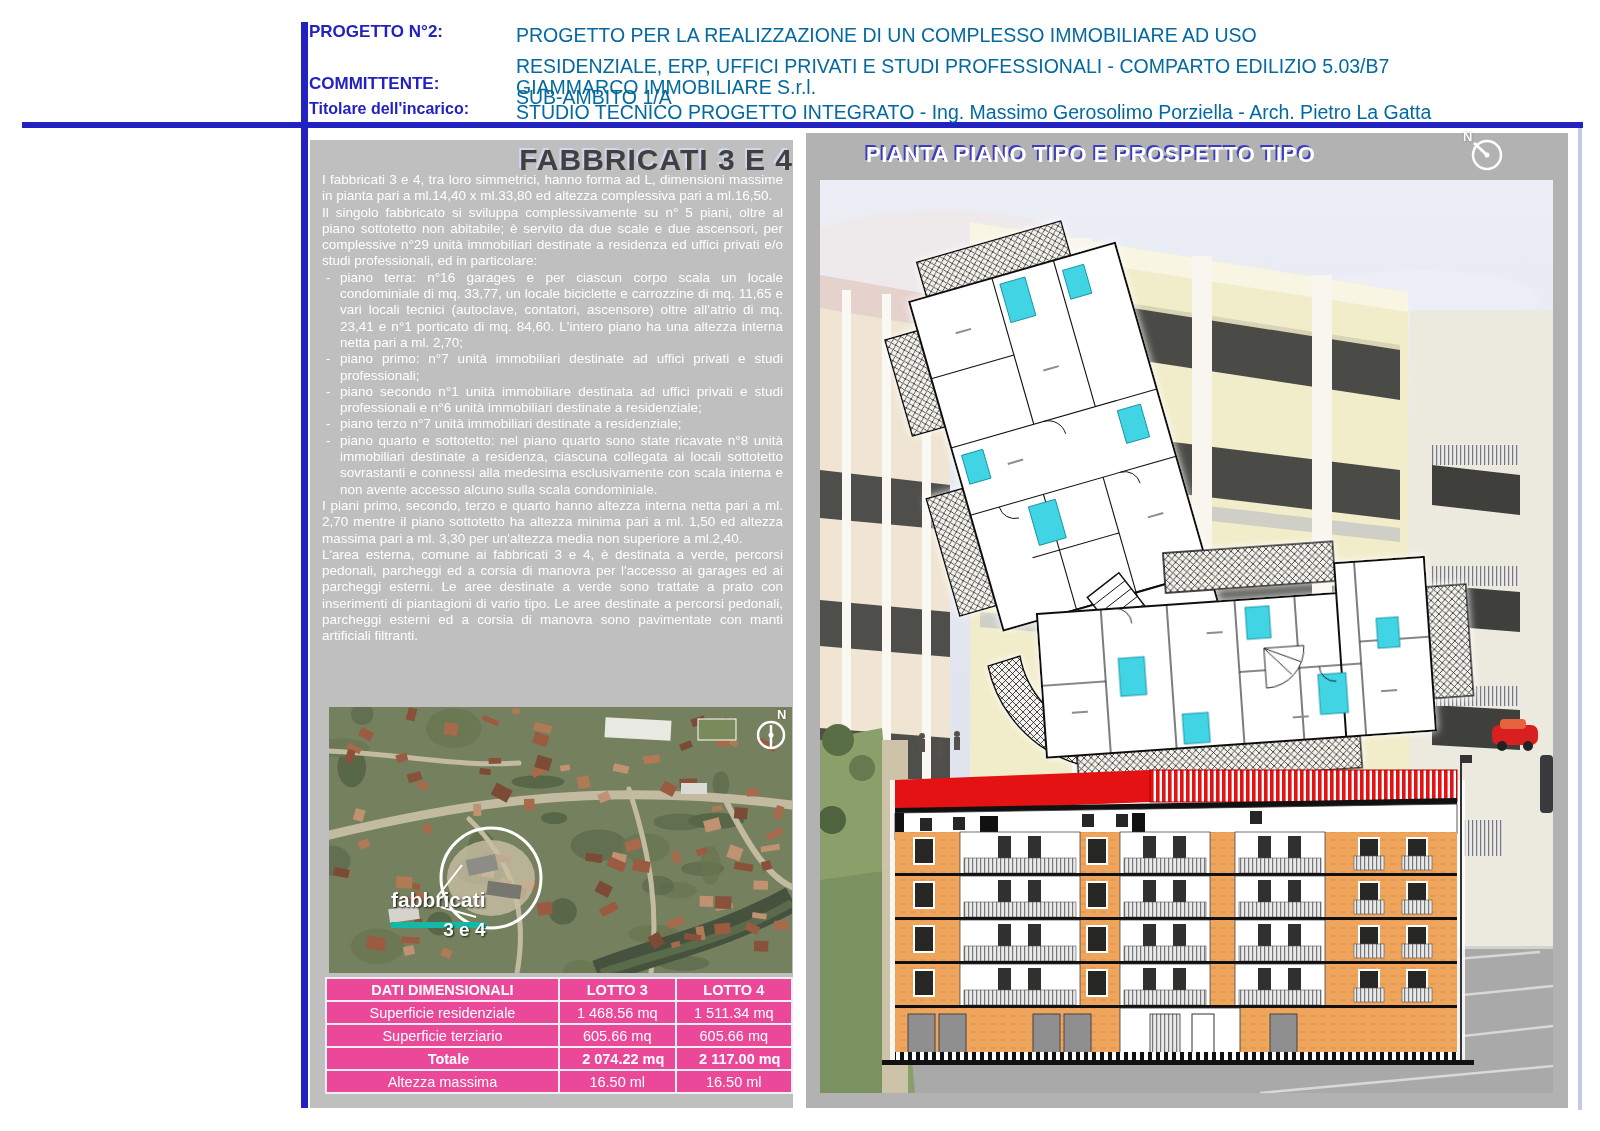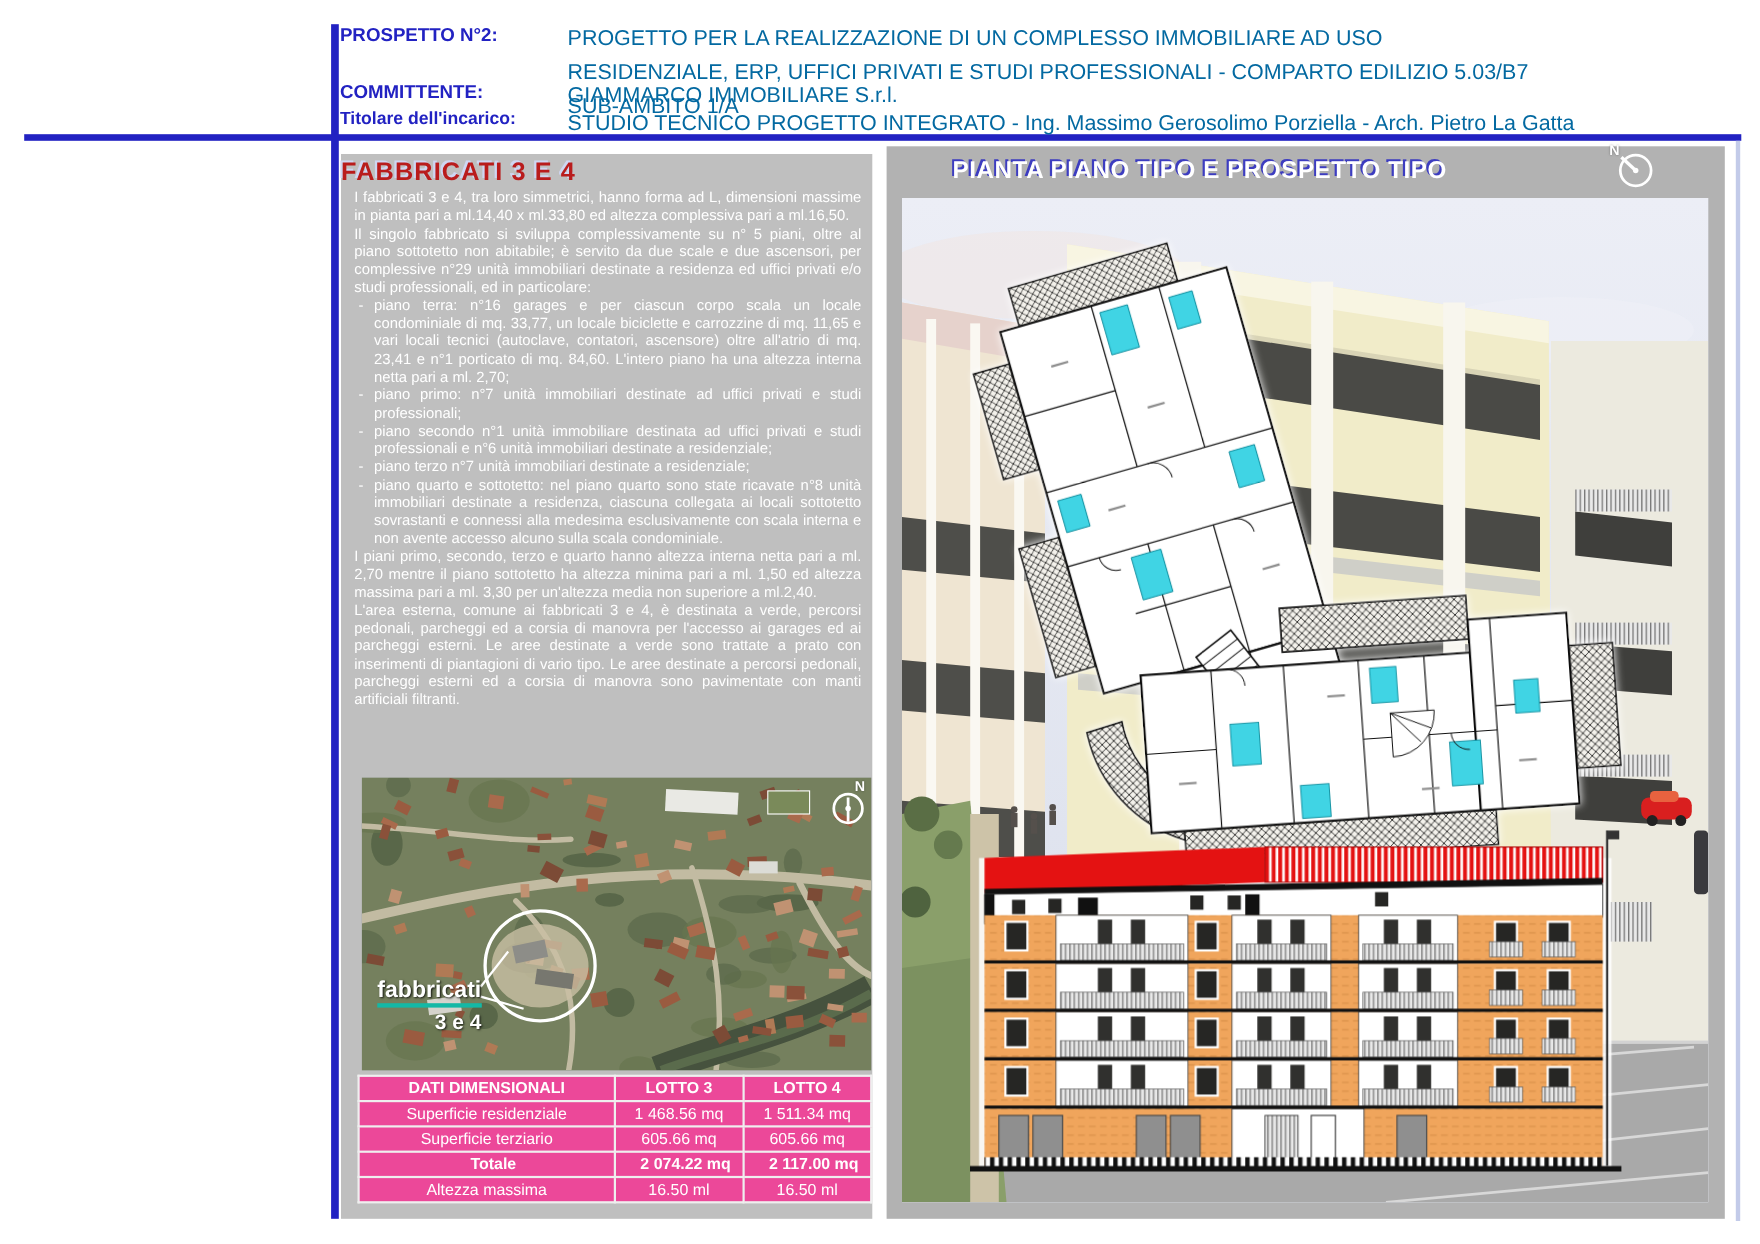--- a/index.html
+++ b/index.html
@@ -10,34 +10,34 @@
   
   .hdr-label{position:absolute;left:309px;color:#2222c2;font-weight:bold;font-size:17px;white-space:nowrap;}
   .hdr-label.small{font-size:16px;}
   .hdr-text{position:absolute;left:516px;color:#0369a1;font-size:19.5px;line-height:31px;}
   .blue-vline{position:absolute;left:301px;top:22px;width:7px;height:1086px;background:#2222c2;}
   .blue-hline{position:absolute;left:22px;top:122px;width:1561px;height:6px;background:#2222c2;}
   .blue-rline{position:absolute;left:1578px;top:128px;width:4px;height:982px;background:#c3cbe9;}
 
   
   #left-panel{position:absolute;left:310px;top:140px;width:483px;height:968px;background:#bfbfbf;}
-  #left-title{position:absolute;left:0;top:3px;width:100%;text-align:left;
-              color:#b91c1c;font-size:23px;font-weight:bold;letter-spacing:1px;
+  #left-title{position:absolute;left:0;top:3px;width:100%;text-align:right;
+              color:#404040;font-size:30px;font-weight:bold;letter-spacing:1px;
               text-shadow:-2px -2px 0 #cfd6f2;}
   #body-text{position:absolute;left:12px;top:32px;width:461px;color:#ffffff;
              font-size:13.5px;line-height:16.3px;text-align:justify;}
   #body-text p{margin:0;}
   #body-text p.bullet{padding-left:18px;position:relative;}
   #body-text p.bullet::before{content:"-";position:absolute;left:4px;top:0;}
 
   
   #aerial{position:absolute;left:19px;top:567px;width:463px;height:266px;overflow:hidden;background:#6f7b5c;}
   #aerial-label{position:absolute;left:14px;top:180px;color:#fff;font-weight:bold;font-size:21px;
                 text-shadow:1px 1px 2px rgba(0,0,0,.8);line-height:26px;}
-  #aerial-label .u{border-bottom:4px solid #14b8a6;padding-bottom:1px;}
+  #aerial-label .u{border-bottom:6px solid #14b8a6;padding-bottom:11px;margin-left:48px;}
   #aerial-label .l2{display:block;text-align:right;font-size:19px;margin-top:4px;}
   .compass{position:absolute;}
   .compass .n{position:absolute;color:#fff;font-weight:bold;font-size:13px;text-shadow:0 0 2px rgba(0,0,0,.4);}
 
   
   #dim-table{position:absolute;left:15px;top:837px;border-collapse:collapse;color:#fff;font-size:14.5px;}
   #dim-table td,#dim-table th{border:2px solid #efefef;background:#ec4899;height:21px;
        text-align:center;vertical-align:middle;padding:0 4px;font-weight:normal;}
   #dim-table th{font-weight:bold;}
   #dim-table tr.bold td{font-weight:bold;padding-left:16px;}
@@ -53,21 +53,21 @@
 </head>
 <body>
 
 <div id="page">
 
   <div class="blue-vline"></div>
   <div class="blue-hline"></div>
   <div class="blue-rline"></div>
 
   <div>
-    <div class="hdr-label" style="top:22px;">PROSPETTO N°2:</div>
+    <div class="hdr-label" style="top:22px;">PROGETTO N°2:</div>
     <div class="hdr-text" style="top:20px;width:890px;">PROGETTO PER LA REALIZZAZIONE DI UN COMPLESSO IMMOBILIARE AD USO RESIDENZIALE, ERP, UFFICI PRIVATI E STUDI PROFESSIONALI - COMPARTO EDILIZIO 5.03/B7 SUB-AMBITO 1/A</div>
     <div class="hdr-label" style="top:74px;">COMMITTENTE:</div>
     <div class="hdr-text" style="top:72px;">GIAMMARCO IMMOBILIARE S.r.l.</div>
     <div class="hdr-label small" style="top:100px;">Titolare dell'incarico:</div>
     <div class="hdr-text" style="top:97px;text-align:center;">STUDIO TECNICO PROGETTO INTEGRATO - Ing. Massimo Gerosolimo Porziella - Arch. Pietro La Gatta</div>
   </div>
 
   <div id="left-panel">
     <div id="left-title">FABBRICATI 3 E 4</div>
     <div id="body-text">

